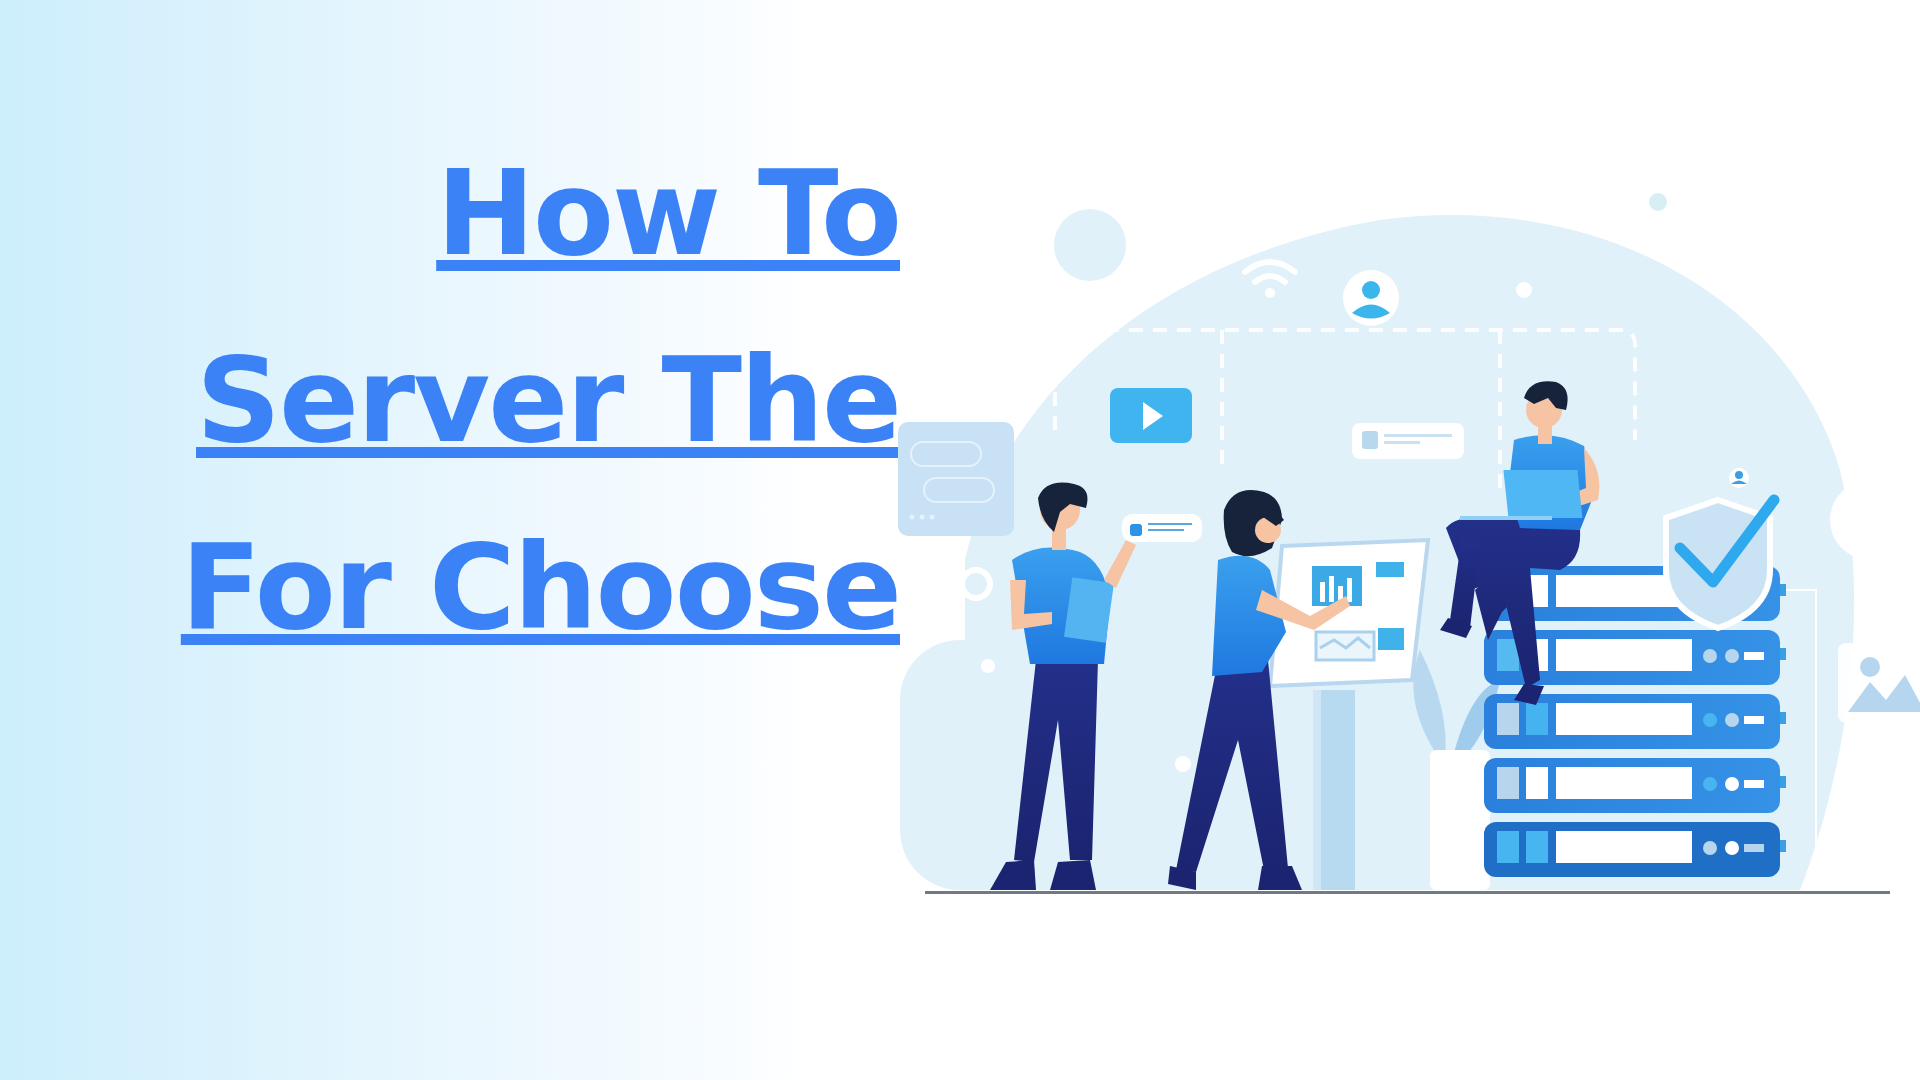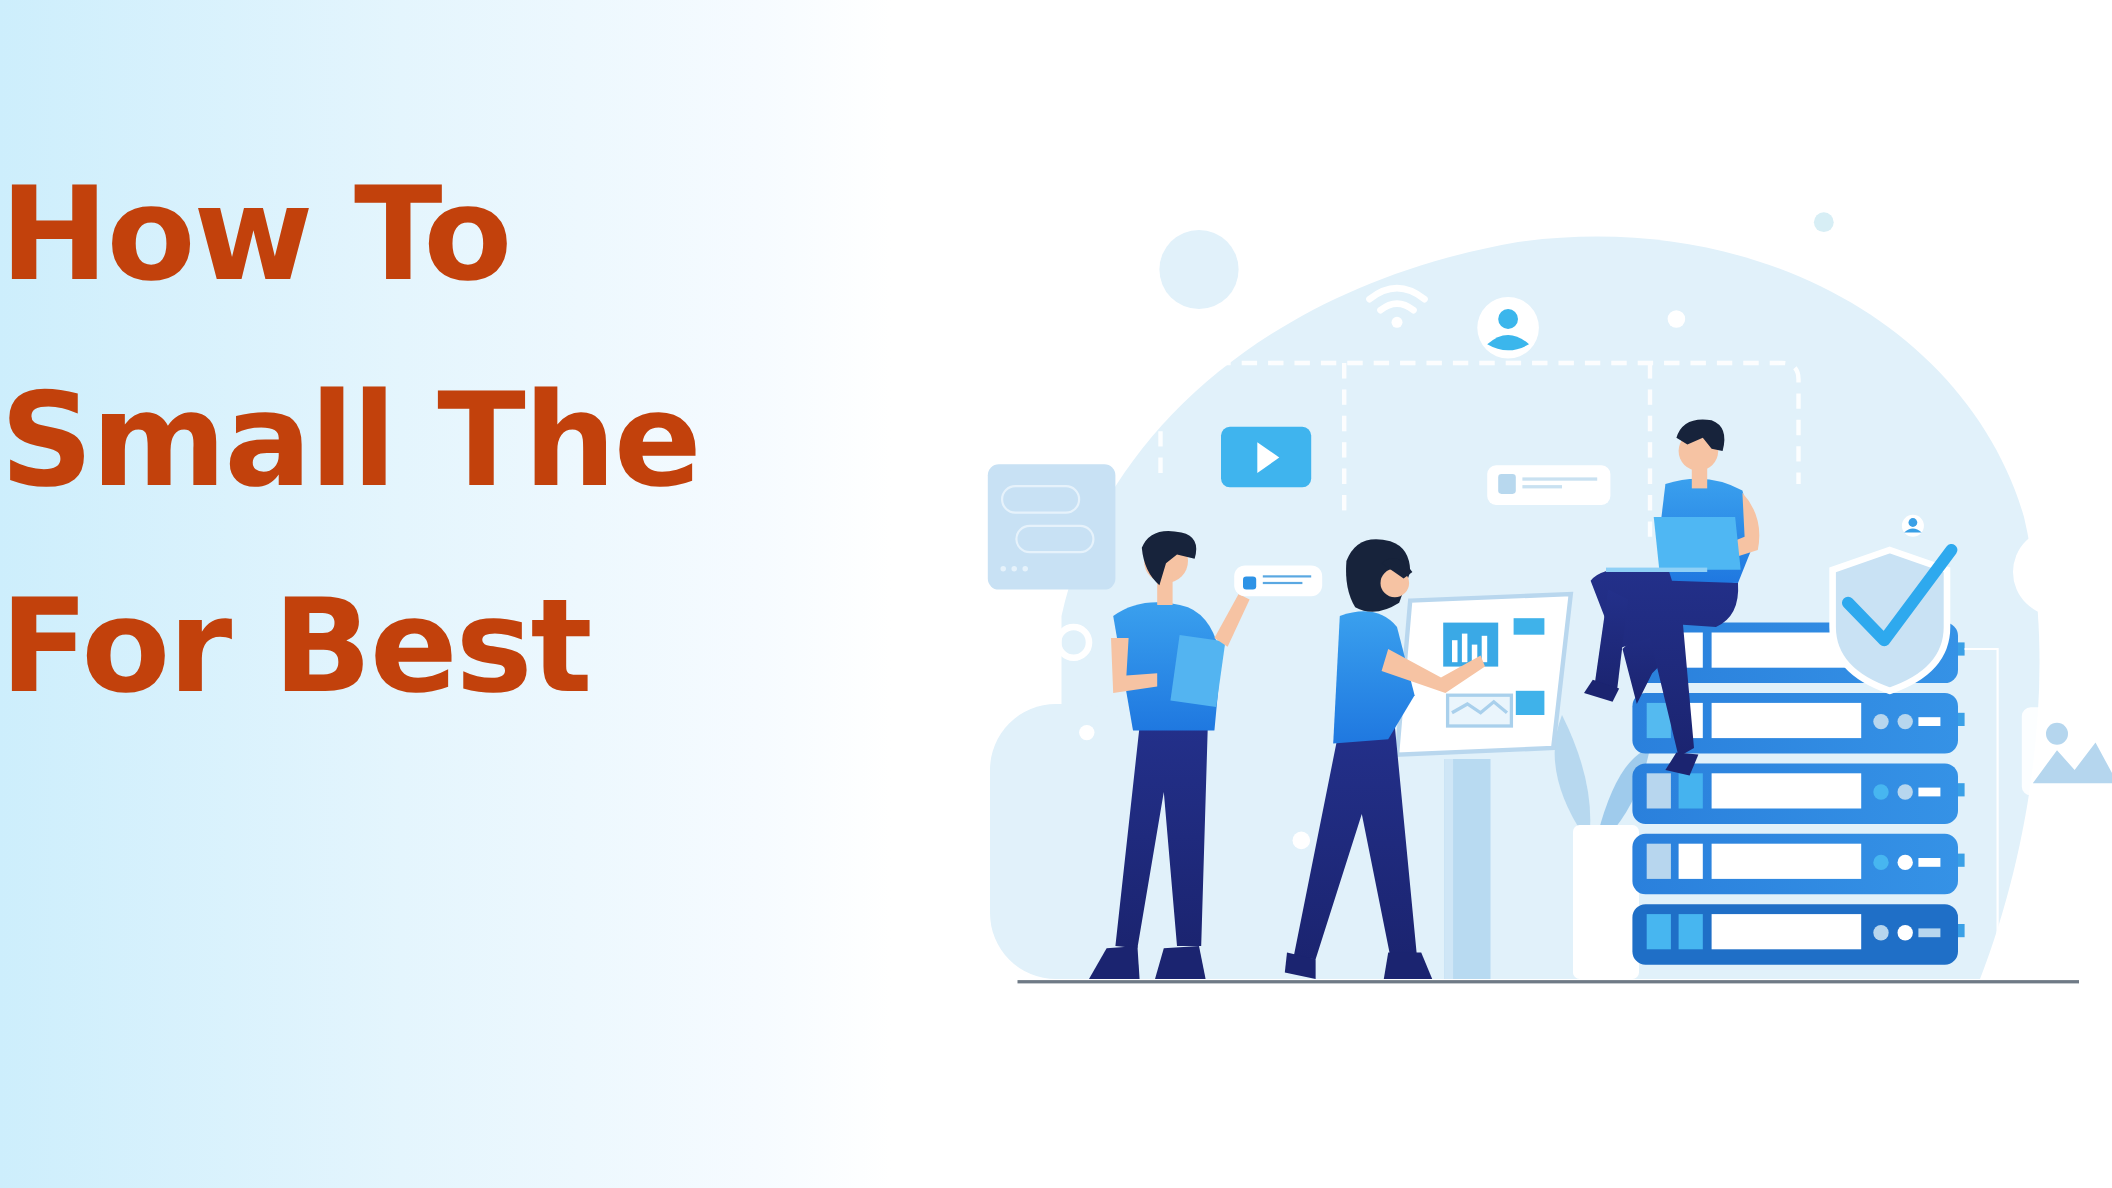--- a/index.html
+++ b/index.html
@@ -7,43 +7,44 @@
     width:1920px; height:1080px; overflow:hidden; position:relative;
     background:#ffffff;
     font-family: "Liberation Sans", "DejaVu Sans", sans-serif;
   }
   .left-panel {
     position:absolute; left:0; top:0; width:810px; height:1080px;
     background: linear-gradient(90deg, #cdeefc 0%, #e4f5fd 45%, #f6fbff 85%, #ffffff 100%);
   }
   .title {
     position:absolute; left:0; top:120px; width:900px;
-    text-align:left;
-    color:#c2410c;
+    text-align:right;
+    color:#3b82f6;
     font-family: "DejaVu Sans", "Liberation Sans", sans-serif;
     font-weight:bold;
     font-size:118px;
     line-height:187px;
     letter-spacing:-2px;
+    text-decoration:underline;
   }
   .title div { white-space:nowrap; }
   .illustration {
     position:absolute; left:880px; top:150px; width:1040px; height:760px;
   }
   .illustration svg { width:100%; height:100%; display:block; }
 </style>
 </head>
 <body>
 
 <div class="left-panel"></div>
 
 <div class="title">
   <div>How To</div>
-  <div>Small The</div>
-  <div>For Best</div>
+  <div>Server The</div>
+  <div>For Choose</div>
 </div>
 
 <div class="illustration">
   <svg viewBox="880 150 1040 760" xmlns="http://www.w3.org/2000/svg">
     <defs>
       <linearGradient id="shirtG" x1="0" y1="0" x2="0" y2="1">
         <stop offset="0" stop-color="#3aa0ee"></stop>
         <stop offset="1" stop-color="#1f78e0"></stop>
       </linearGradient>
       <linearGradient id="pantsG" x1="0" y1="0" x2="0" y2="1">

